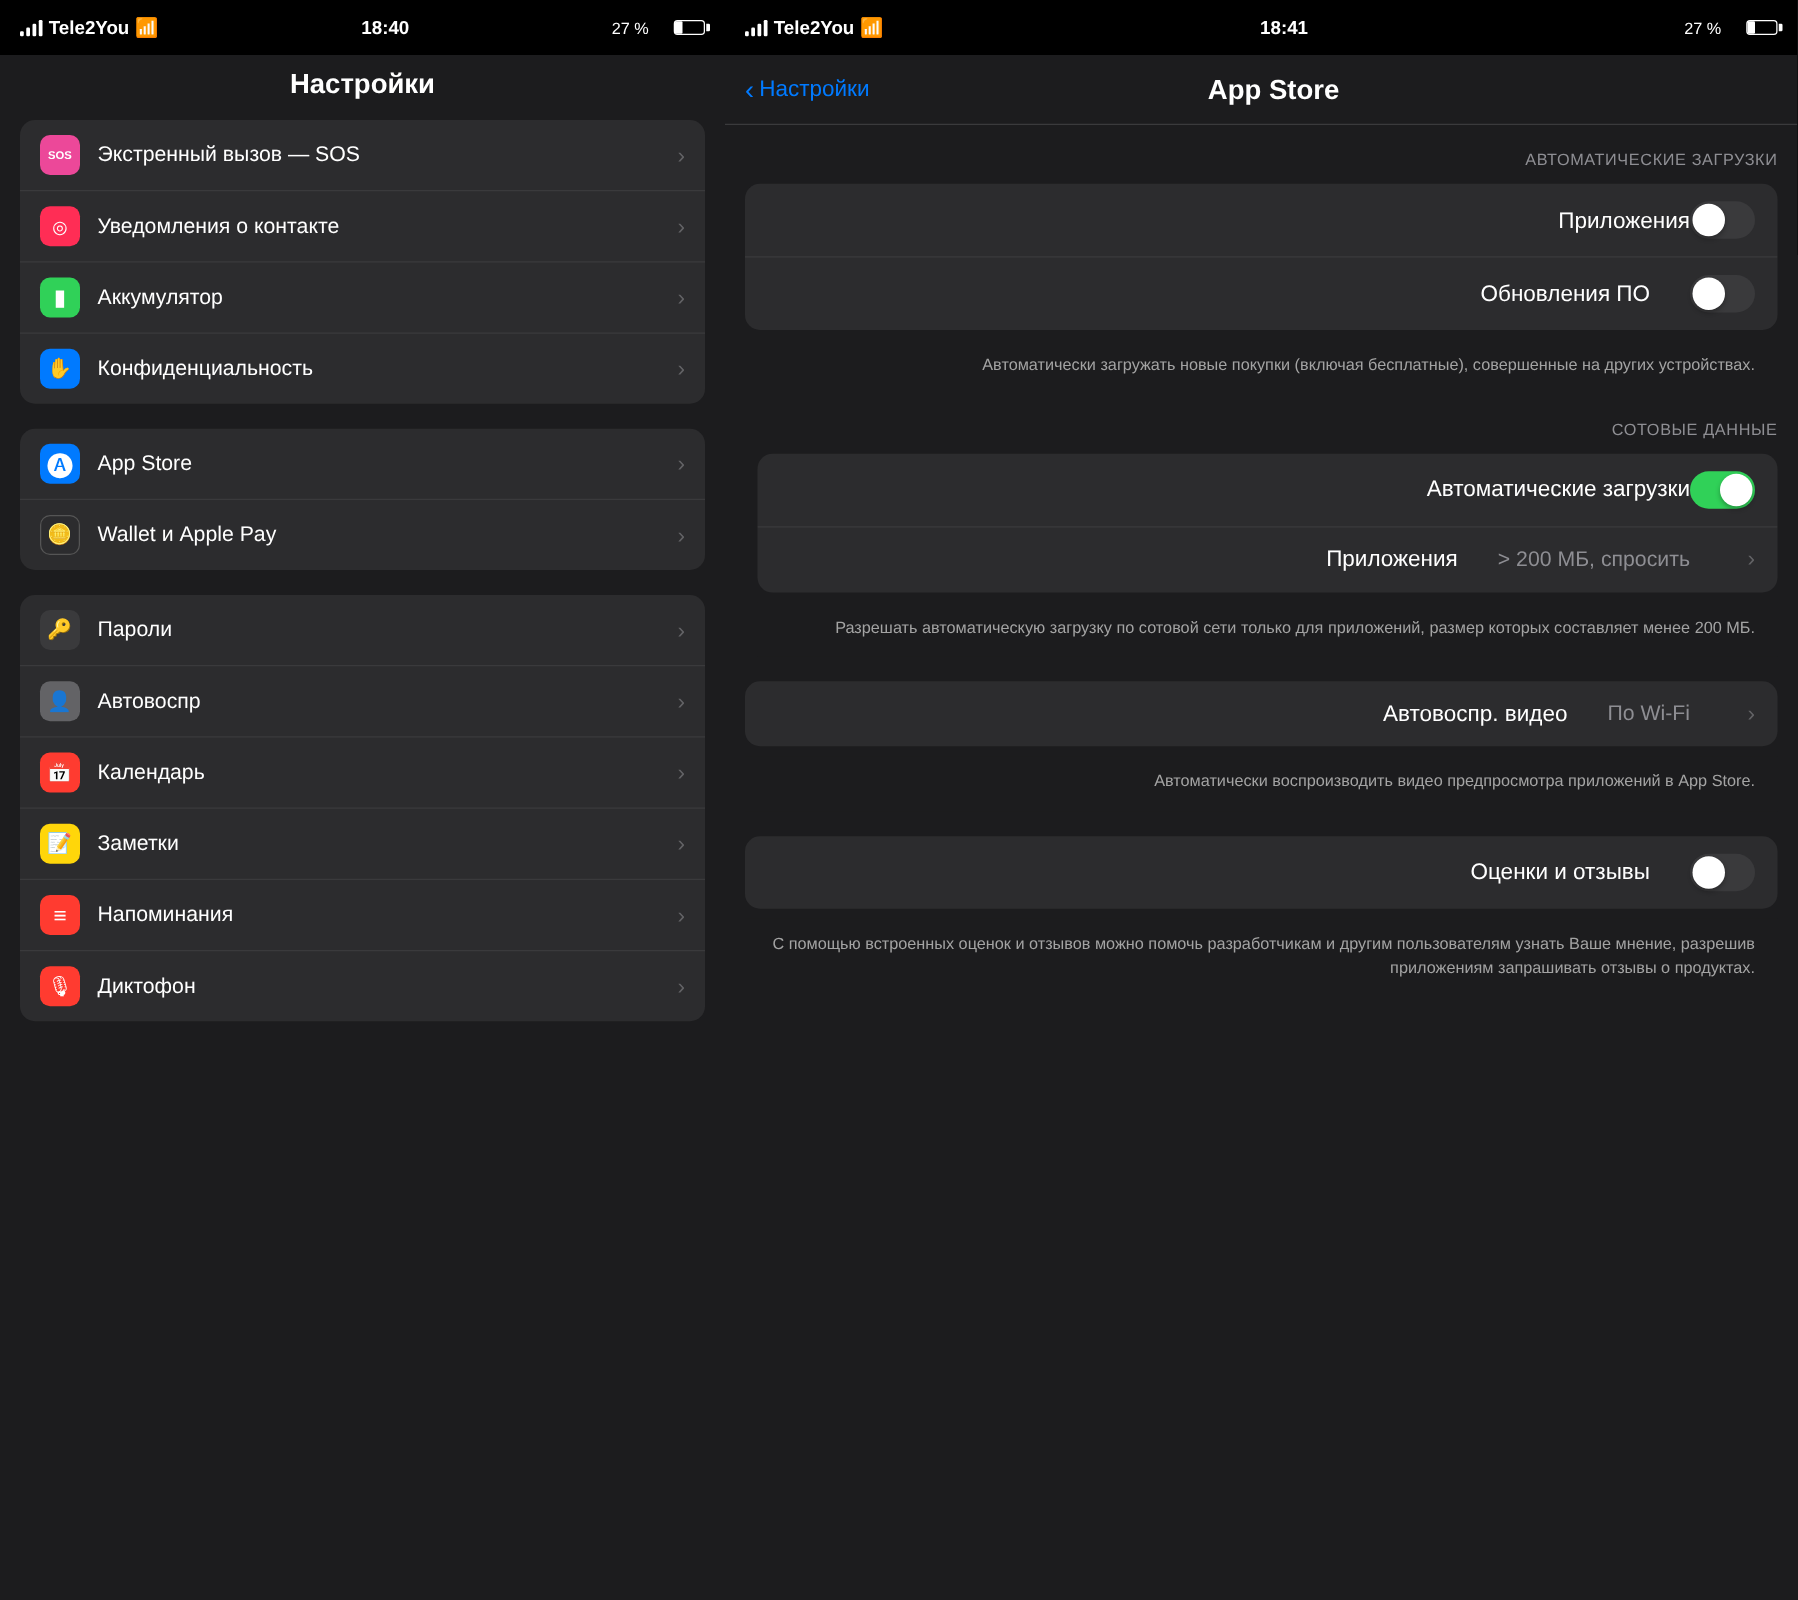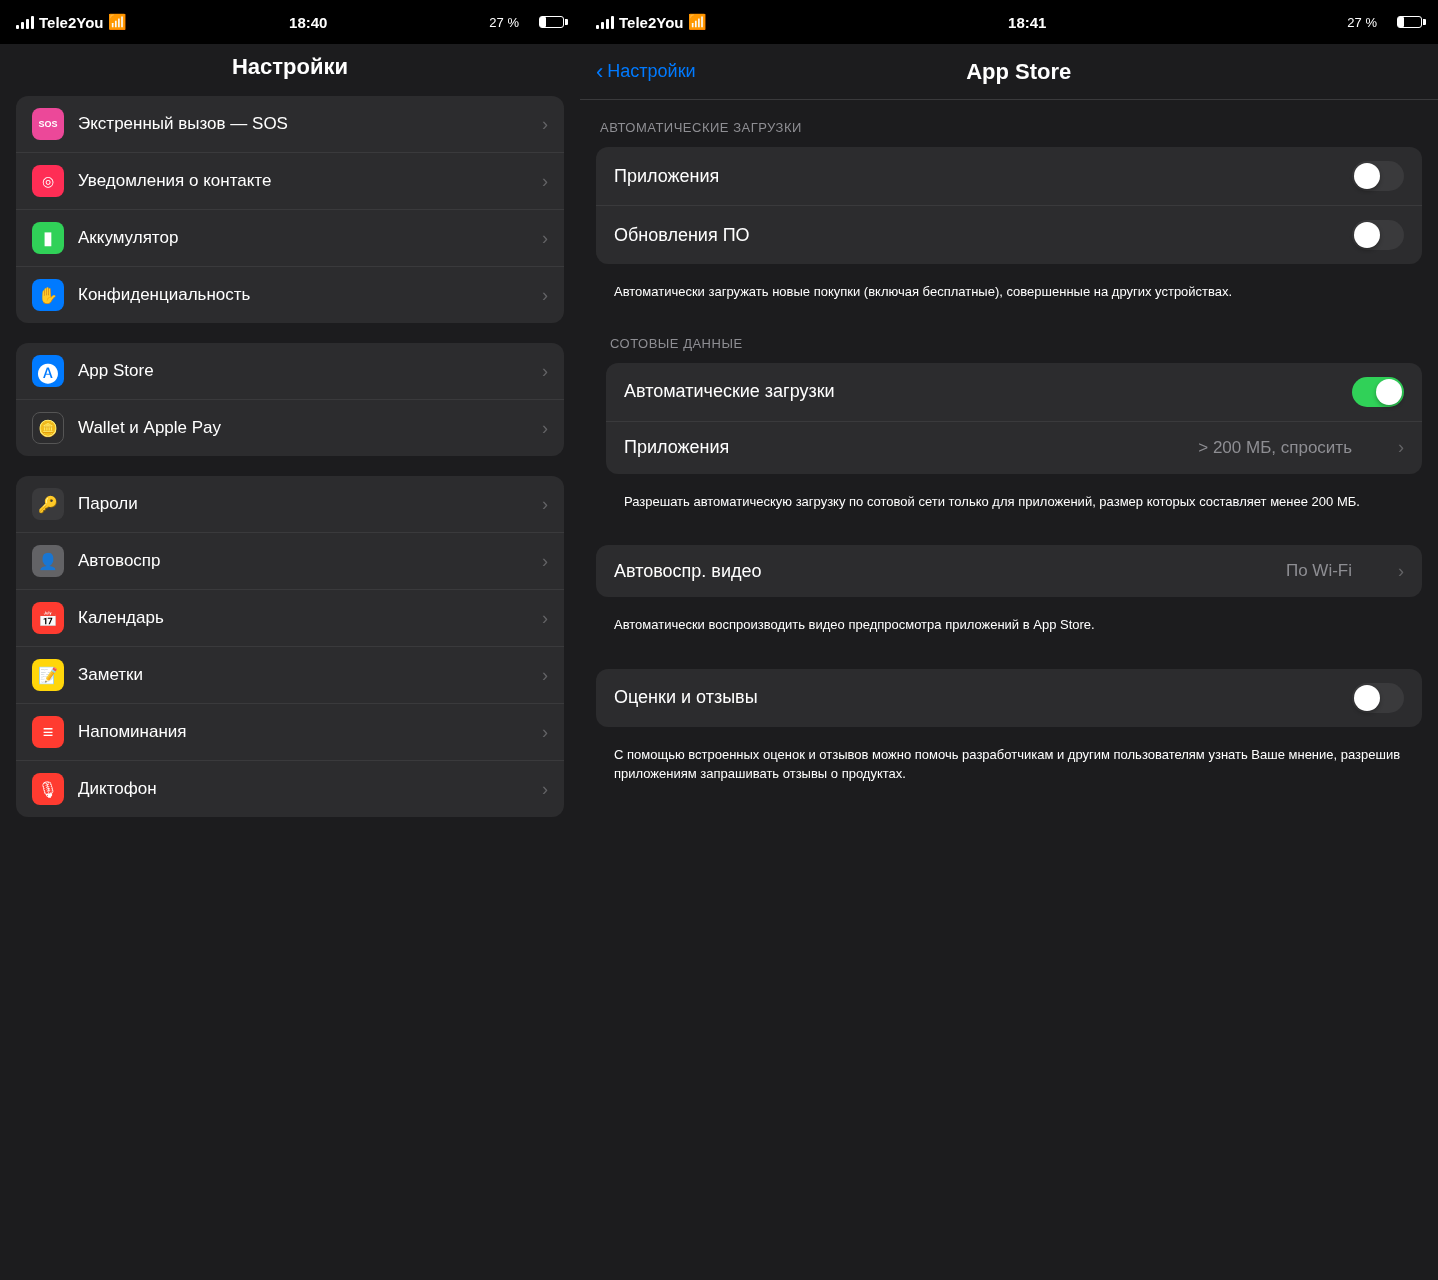--- a/index.html
+++ b/index.html
@@ -196,20 +196,21 @@
       font-size: 22px;
       font-weight: 700;
       color: #fff;
       margin-right: 80px;
     }
 
     .right-scroll {
       flex: 1;
       overflow-y: auto;
       padding: 20px 16px;
+      text-align: right;
     }
 
     .right-scroll::-webkit-scrollbar { display: none; }
 
     .section-header {
       font-size: 13px;
       color: #8e8e93;
       text-transform: uppercase;
       letter-spacing: 0.5px;
       margin-bottom: 8px;
@@ -278,21 +279,21 @@
     }
 
     .card-value {
       font-size: 17px;
       color: #8e8e93;
       margin-right: 6px;
     }
 
     .description-text {
       font-size: 13px;
-      color: #ffffff;
+      color: #a3a3a3;
       line-height: 1.5;
       padding: 10px 18px 14px;
       background: #1c1c1e;
     }
 
     .signal-bars {
       display: flex;
       align-items: flex-end;
       gap: 2px;
       height: 14px;

